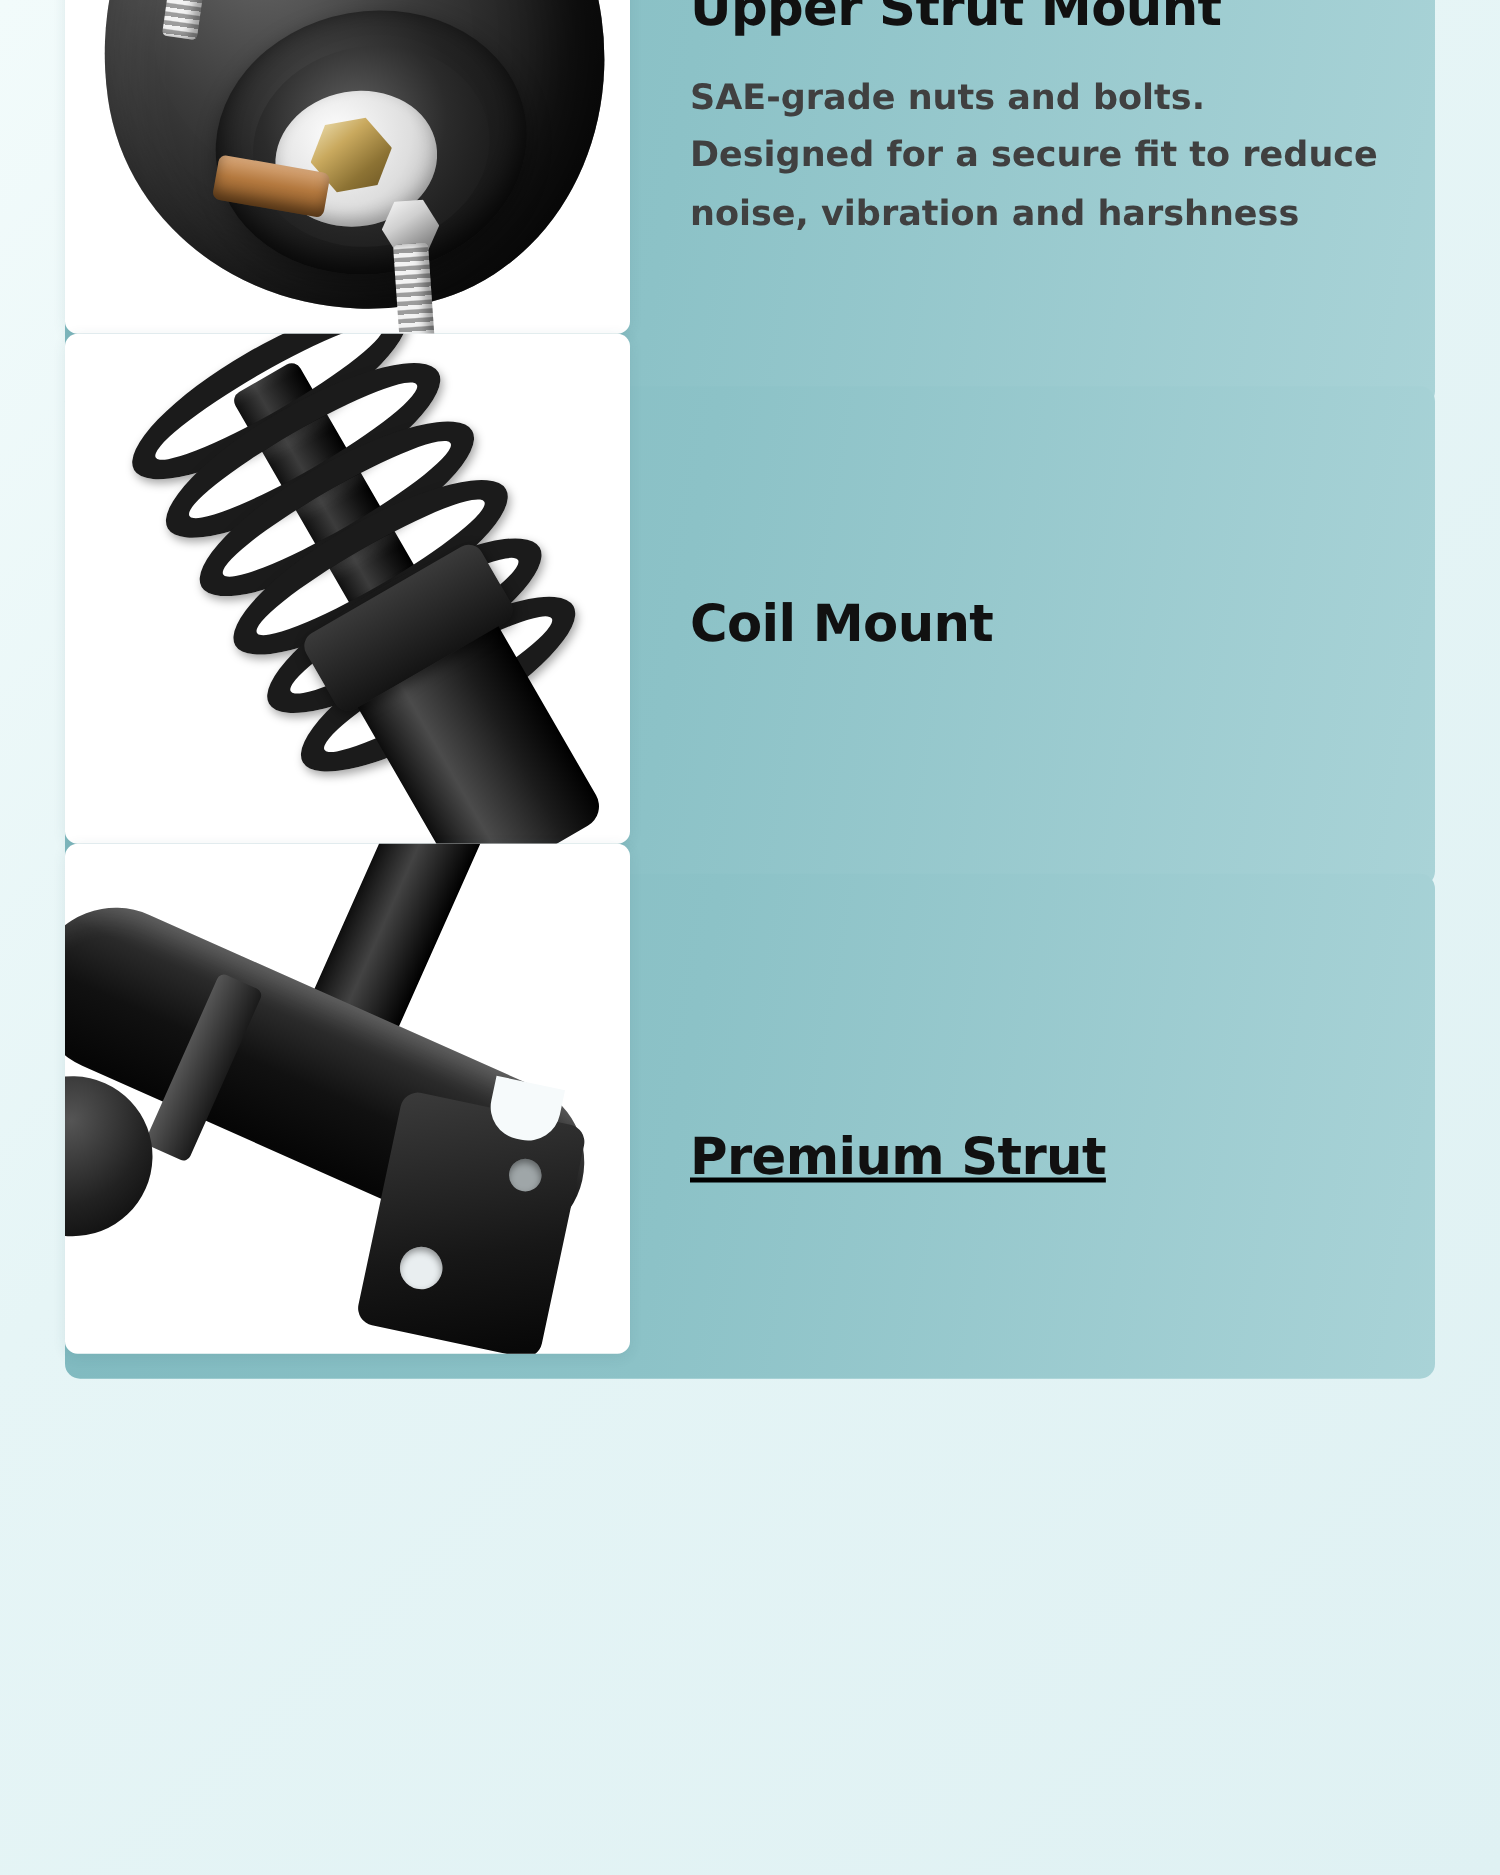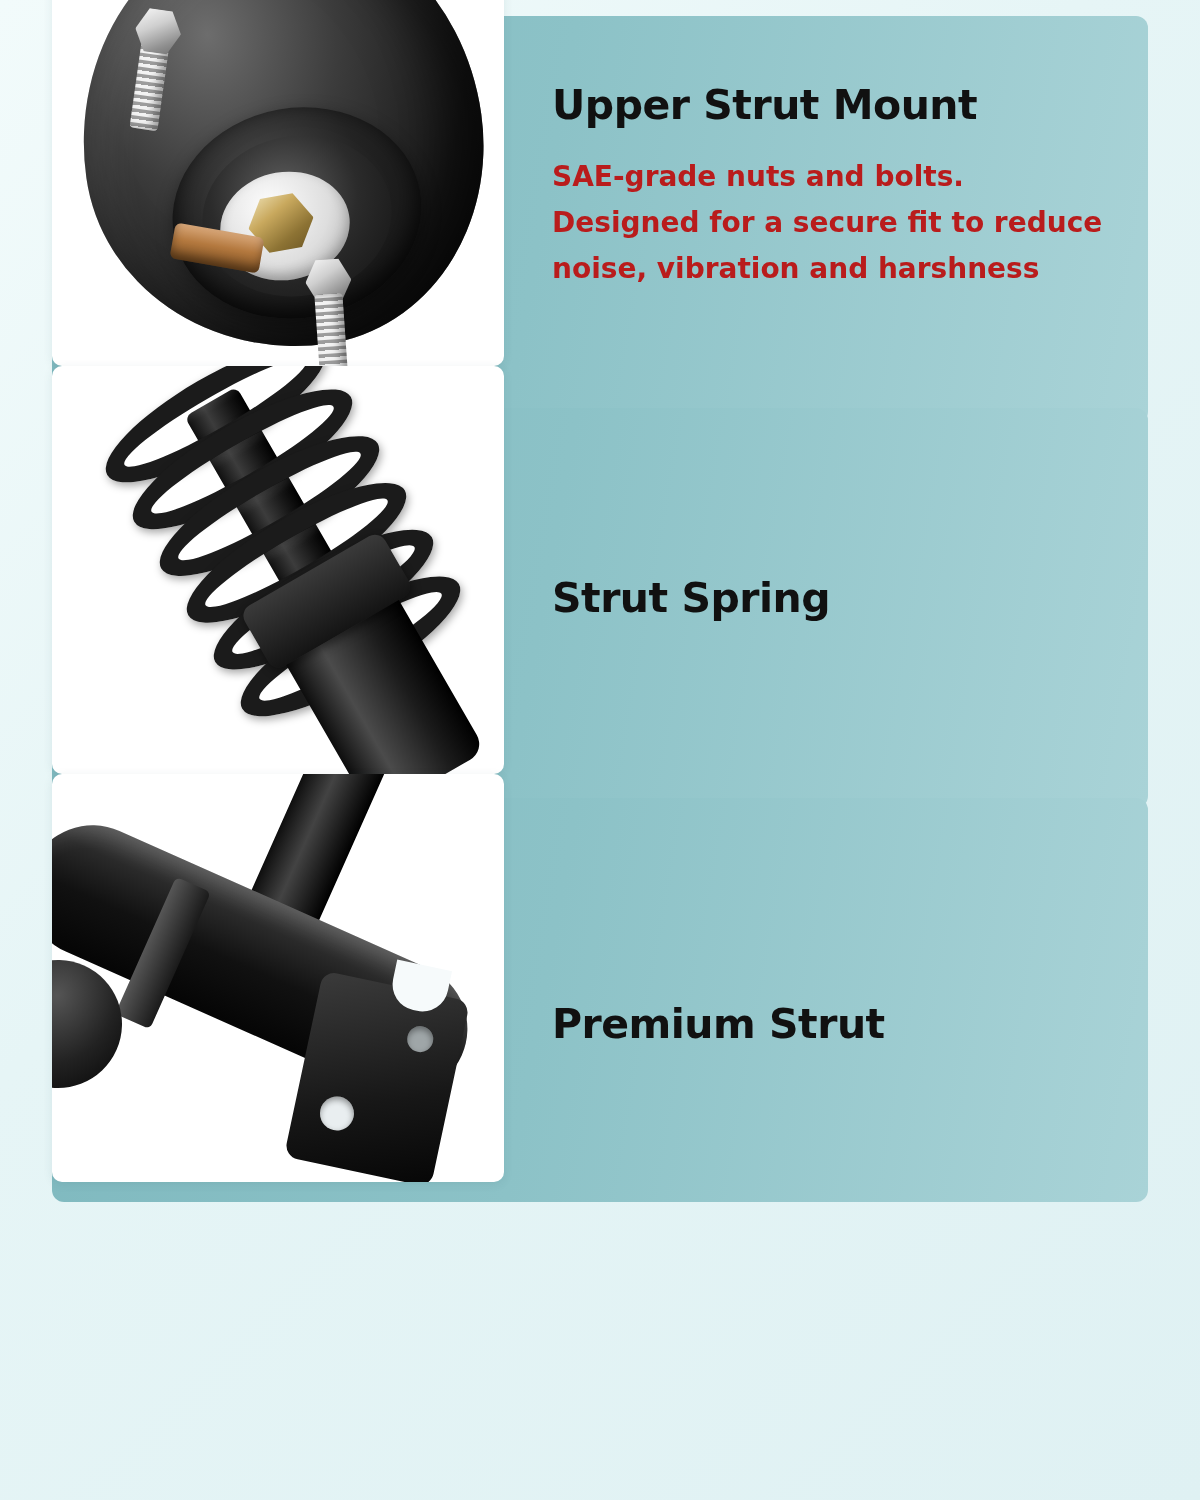--- a/index.html
+++ b/index.html
@@ -15,21 +15,21 @@
   }
 
   .page {
     position: relative;
     width: 1200px;
     height: 1139px;
     box-sizing: border-box;
     padding: 56px 52px;
     display: flex;
     flex-direction: column;
-    justify-content: center;
+    justify-content: flex-end;
   }
 
   .feature {
     position: relative;
     display: flex;
     align-items: flex-start;
     height: 410px;
   }
 
   
@@ -65,37 +65,37 @@
     padding-left: 48px;
     padding-right: 40px;
     display: flex;
     flex-direction: column;
     justify-content: center;
     height: 408px;
     box-sizing: border-box;
   }
   .feature.f1 .text-col { padding-top: 52px; }
   .feature.f2 .text-col { padding-top: 84px; }
-  .feature.f3 .text-col { padding-top: 120px; }
+  .feature.f3 .text-col { padding-top: 120px; text-decoration: underline; }
 
   .f-title {
     font-family: "DejaVu Sans", sans-serif;
     font-weight: 700;
     font-size: 41px;
     letter-spacing: -0.5px;
     color: #111111;
     margin: 0 0 26px 0;
     line-height: 1.1;
   }
   .f-desc {
     font-family: "DejaVu Sans", sans-serif;
     font-weight: 600;
     font-size: 28px;
     line-height: 1.65;
-    color: #b91c1c;
+    color: #404040;
     margin: 0;
     max-width: 620px;
   }
 
   
   .art { position: absolute; inset: 0; }
 
   .mount-body {
     position: absolute;
     left: 30px;
@@ -357,21 +357,21 @@
           <div class="coil" style="top:178px"></div>
           <div class="coil" style="top:232px"></div>
           <div class="coil" style="top:286px"></div>
           <div class="strut-lower"></div>
           <div class="clip"></div>
         </div>
       </div>
     </div>
 
     <div class="text-col">
-      <h2 class="f-title">Strut Spring</h2>
+      <h2 class="f-title">Coil Mount</h2>
     </div>
   </section>
 
   <section class="feature f3">
     <div class="panel"></div>
 
     <div class="photo">
       <div class="art">
         <div class="rod-top"></div>
         <div class="tube"></div>

